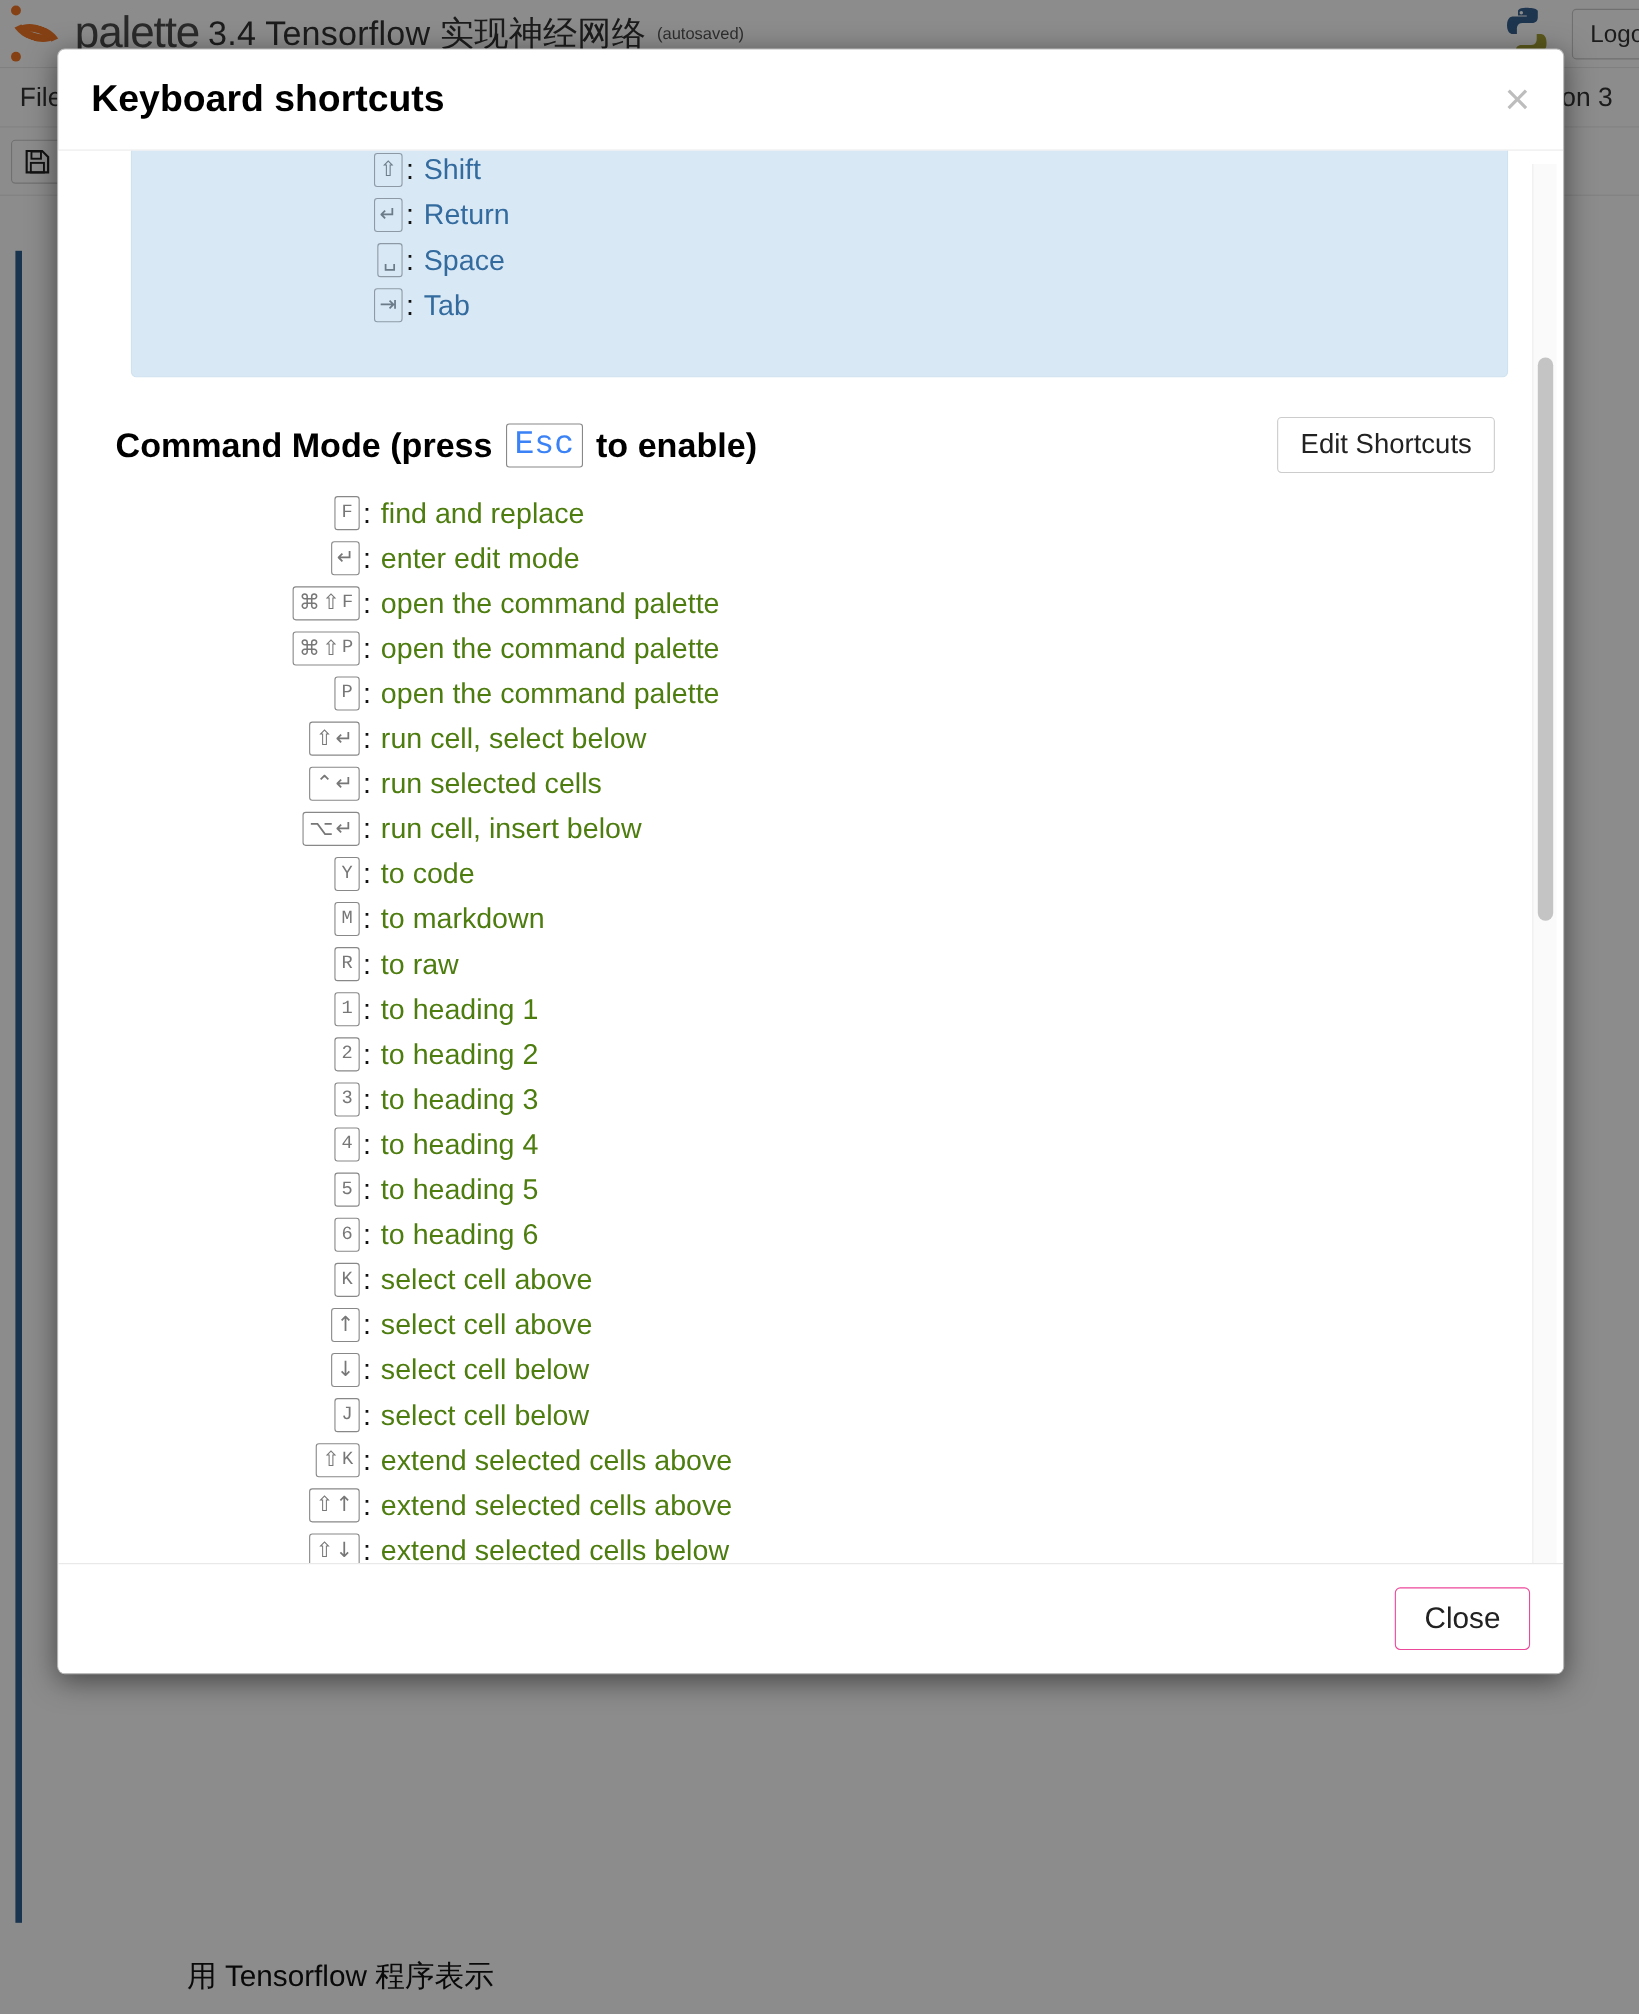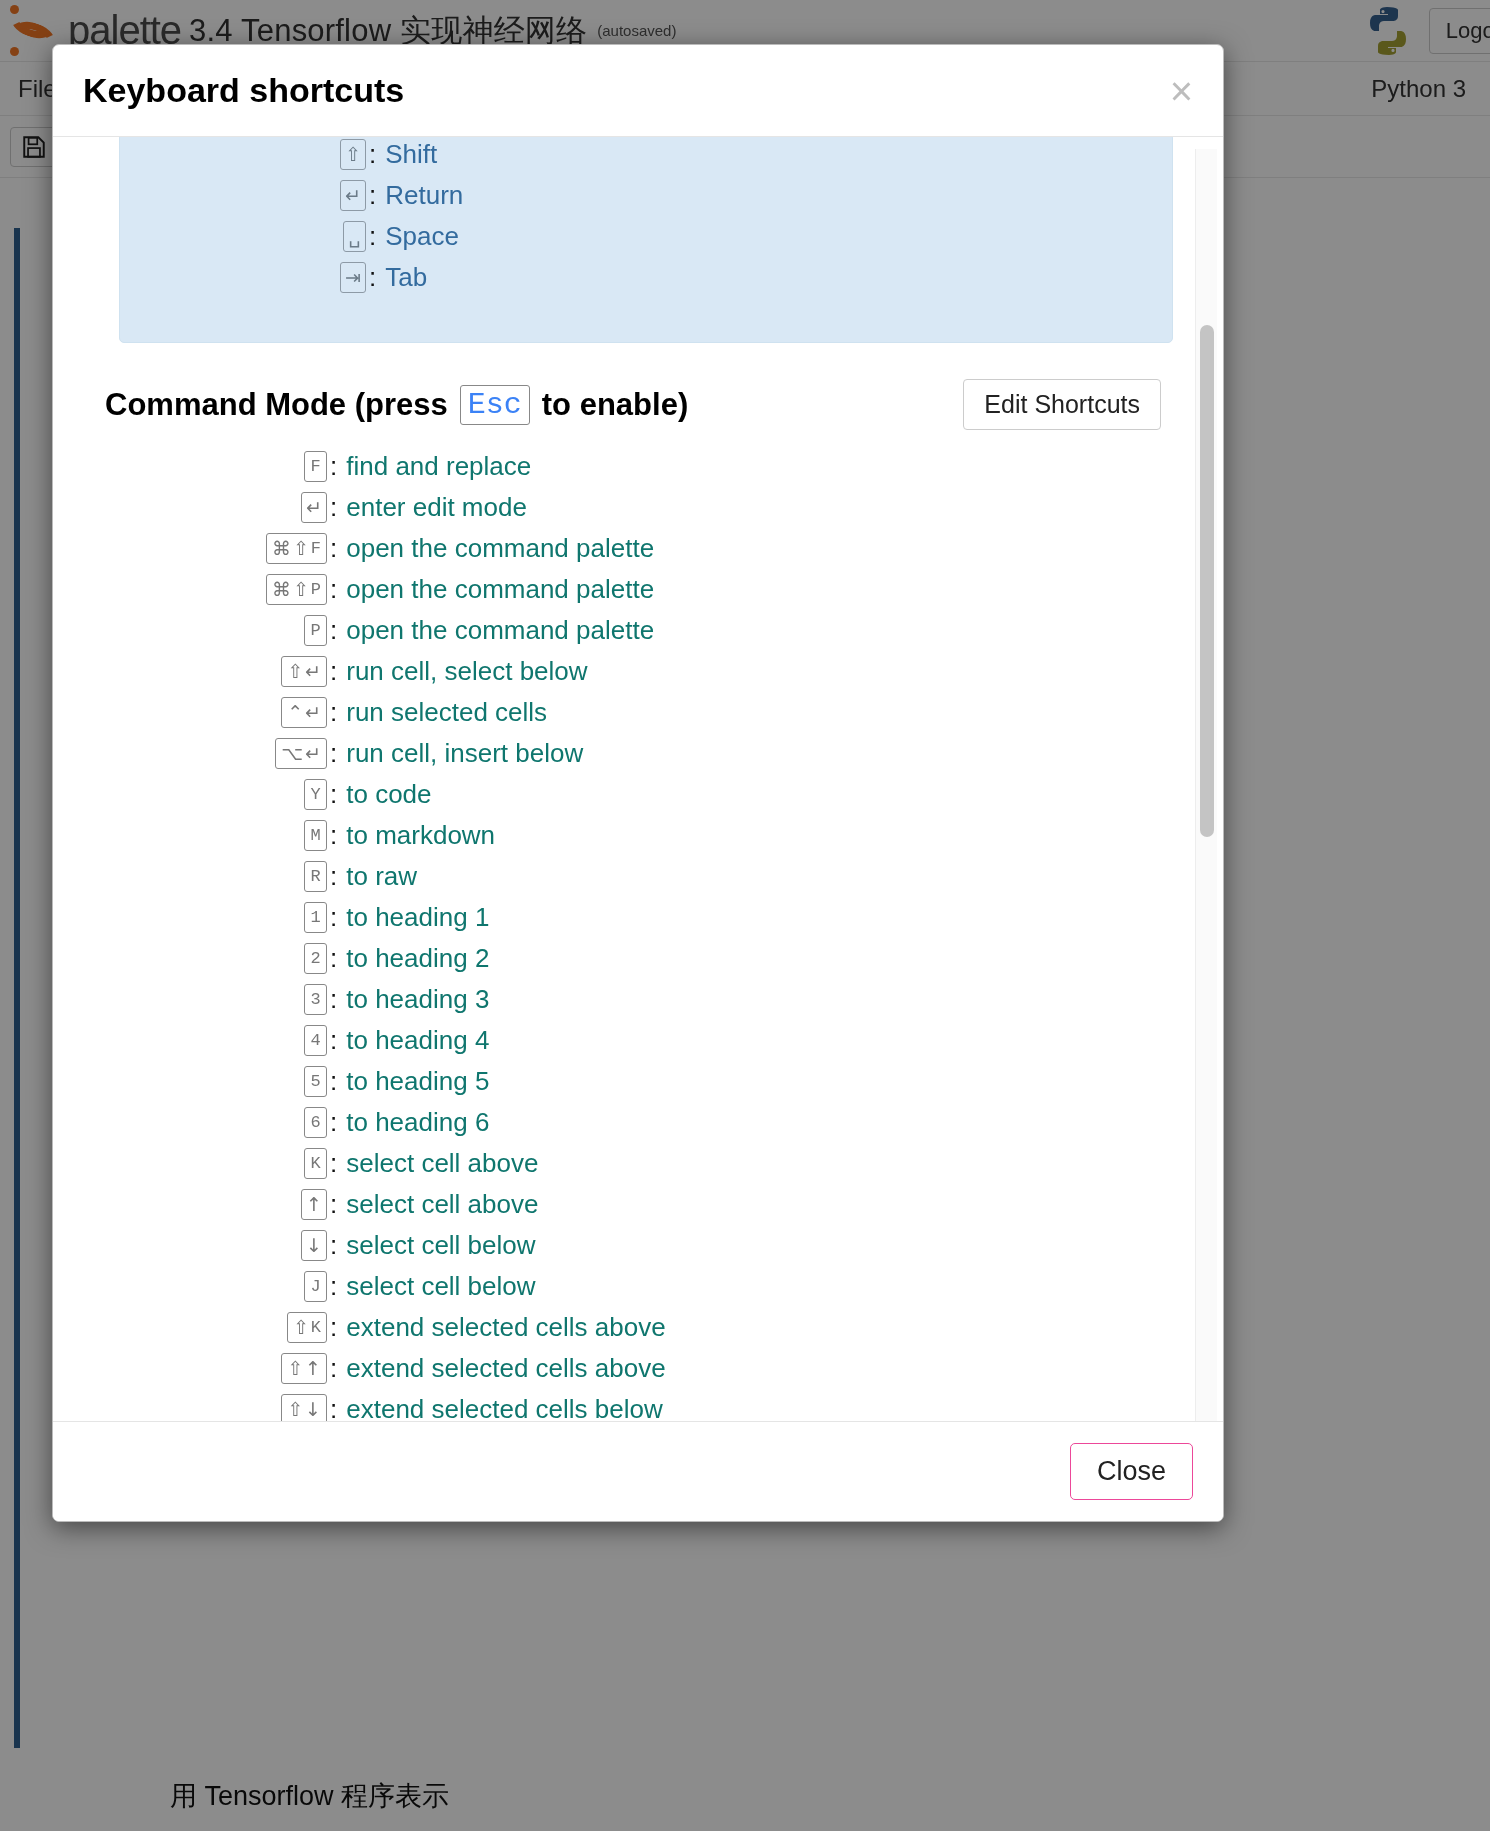--- a/index.html
+++ b/index.html
@@ -62,21 +62,21 @@
   .nb-md-text {
     position:absolute; left:170px; top:1600px;
     font-size:27px; color:#111; white-space:nowrap;
   }
 
   
   .backdrop { position:absolute; inset:0; background:rgba(0,0,0,0.45); }
 
   
   .modal {
-    position:absolute; left:52px; top:44px; width:1172px; height:1478px;
+    position:absolute; left:52px; top:44px; width:1370px; height:1478px;
     background:#ffffff; border:1px solid #bbb; border-radius:7px;
     box-shadow: 0 6px 26px rgba(0,0,0,.5);
     display:flex; flex-direction:column; overflow:hidden;
   }
   .modal-header {
     position:relative; height:92px; flex:none;
     border-bottom:1px solid #e5e5e5; padding:0 30px;
     display:flex; align-items:center;
   }
   .modal-title { font-size:34px; font-weight:bold; color:#000; }
@@ -113,21 +113,21 @@
     display:inline-flex; align-items:center; justify-content:center;
     border:1px solid #888888; border-radius:3px;
     min-width:23px; height:31px; padding:0 4px;
     font-family:"Liberation Mono", monospace; font-size:17px; color:#777;
     background:transparent; line-height:1;
   }
   .kbd.glyph { font-family:"DejaVu Sans", sans-serif; font-size:19px; }
   .kbd.combo { font-family:"DejaVu Sans", sans-serif; font-size:19px; padding:0 5px; gap:2px; }
   .kbd.combo .mono { font-family:"Liberation Mono", monospace; font-size:17px; }
   .shortcut-row .colon { font-size:26px; color:#111; margin:0 9px 0 3px; }
-  .shortcut-row .desc { font-size:26px; color:#0f766e; white-space:nowrap; }
+  .shortcut-row .desc { font-size:26px; color:#4d7c0f; white-space:nowrap; }
 
   
   .section-head {
     display:flex; align-items:center;
     margin: 32px 0 16px 24px;
   }
   .section-head h4 {
     margin:0; font-size:31px; font-weight:bold; color:#000;
     display:flex; align-items:center; gap:12px;text-align:center;
   }

